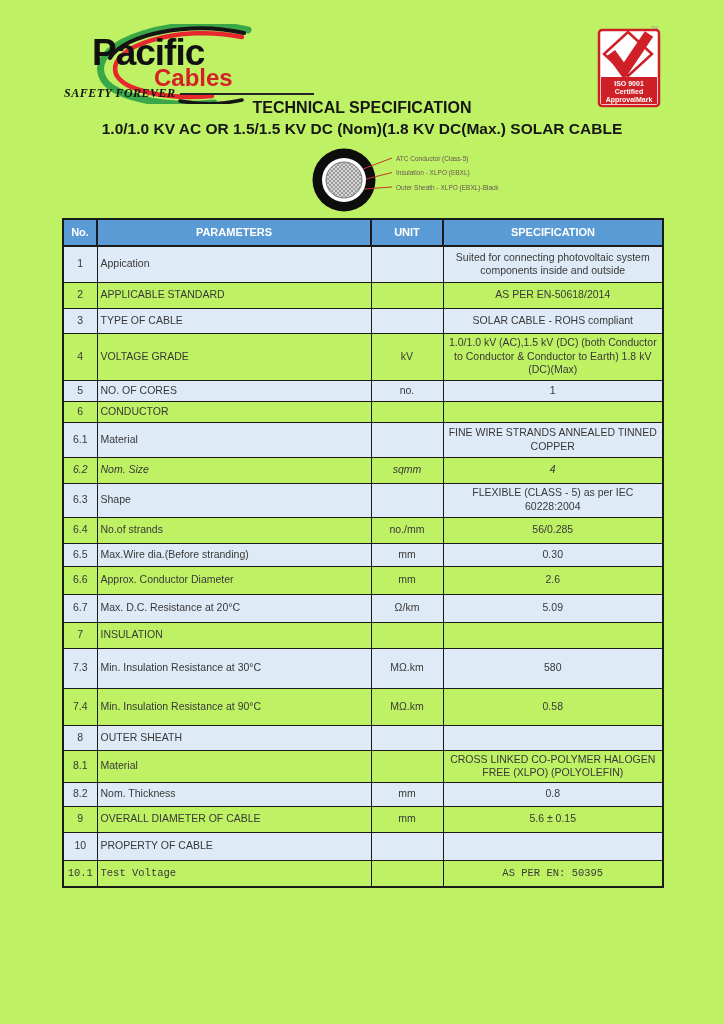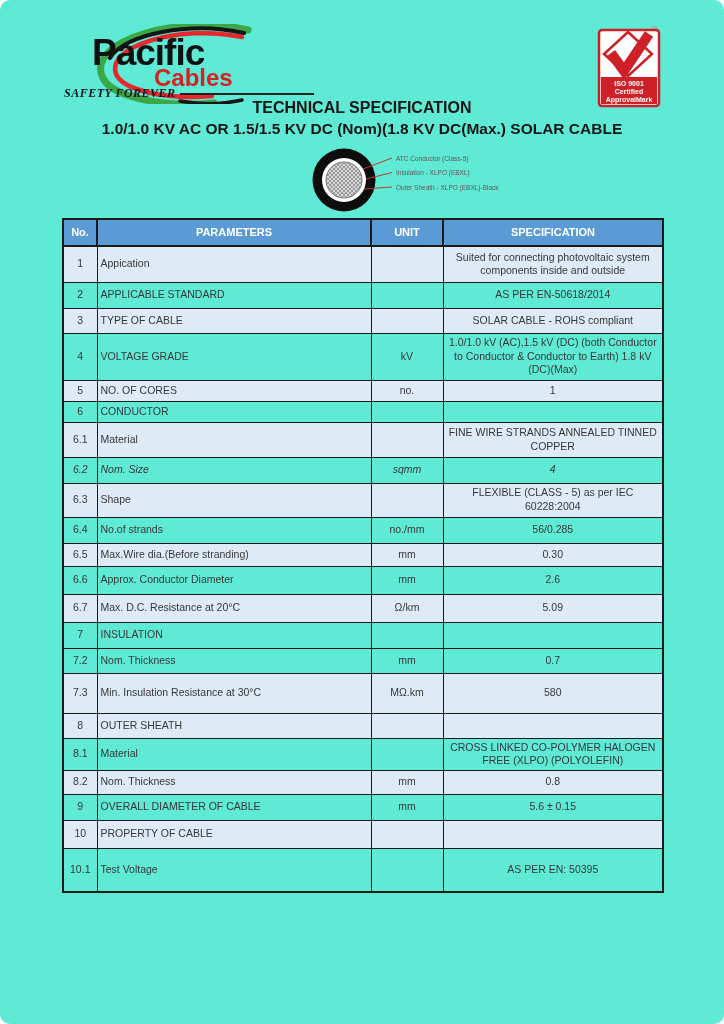--- a/index.html
+++ b/index.html
@@ -1,19 +1,19 @@
 <!DOCTYPE html>
 <html><head>
 <meta charset="utf-8">
 <style>
   * { margin:0; padding:0; box-sizing:border-box; }
   html,body { background:#ffffff; }
   .page {
-    position:relative; width:724px; height:1024px; background:#5eead4;
-    font-family:"Liberation Sans","DejaVu Sans",sans-serif; overflow:hidden;border-radius:10px;
+    position:relative; width:724px; height:1024px; background:#bef264;
+    font-family:"Liberation Sans","DejaVu Sans",sans-serif; overflow:hidden;
   }
   
   .logo { position:absolute; left:62px; top:24px; width:252px; height:80px; }
   .logo svg { position:absolute; left:0; top:0; }
   .brand-top {
     position:absolute; left:30px; top:8px; font-size:37px; font-weight:bold;
     color:#101010; letter-spacing:-1px;
   }
   .brand-bottom {
     position:absolute; left:92px; top:40px; font-size:24px; font-weight:bold;
@@ -209,32 +209,32 @@
       <td class="c-param">Max. D.C. Resistance at 20°C</td>
       <td class="c-unit">Ω/km</td>
       <td class="c-spec">5.09</td>
     </tr>
         <tr style="height: 26px;">
       <td class="c-no">7</td>
       <td class="c-param">INSULATION</td>
       <td class="c-unit"></td>
       <td class="c-spec"></td>
     </tr>
-        <tr style="height: 25px;">
-      <td class="c-no">7.2</td>
-      <td class="c-param">Nom. Thickness</td>
-      <td class="c-unit">mm</td>
-      <td class="c-spec">0.7</td>
-    </tr>
         <tr class="alt" style="height: 40px;">
       <td class="c-no">7.3</td>
       <td class="c-param">Min. Insulation Resistance at 30°C</td>
       <td class="c-unit">MΩ.km</td>
       <td class="c-spec">580</td>
     </tr>
+        <tr style="height: 37px;">
+      <td class="c-no">7.4</td>
+      <td class="c-param">Min. Insulation Resistance at 90°C</td>
+      <td class="c-unit">MΩ.km</td>
+      <td class="c-spec">0.58</td>
+    </tr>
         <tr class="alt" style="height: 25px;">
       <td class="c-no">8</td>
       <td class="c-param">OUTER SHEATH</td>
       <td class="c-unit"></td>
       <td class="c-spec"></td>
     </tr>
         <tr style="height: 32px;">
       <td class="c-no">8.1</td>
       <td class="c-param">Material</td>
       <td class="c-unit"></td>
@@ -251,21 +251,21 @@
       <td class="c-param">OVERALL DIAMETER OF CABLE</td>
       <td class="c-unit">mm</td>
       <td class="c-spec">5.6 ± 0.15</td>
     </tr>
         <tr class="alt" style="height: 28px;">
       <td class="c-no">10</td>
       <td class="c-param">PROPERTY OF CABLE</td>
       <td class="c-unit"></td>
       <td class="c-spec"></td>
     </tr>
-        <tr style="height: 44px;">
+        <tr style="height: 27px; font-family: Liberation Mono, monospace;">
       <td class="c-no">10.1</td>
       <td class="c-param">Test Voltage</td>
       <td class="c-unit"></td>
       <td class="c-spec">AS PER EN: 50395</td>
     </tr>
       </tbody>
   </table>
 
 </div>
 

